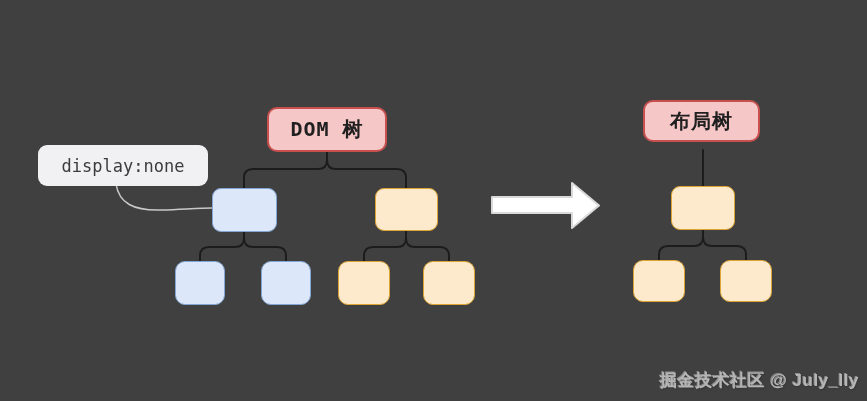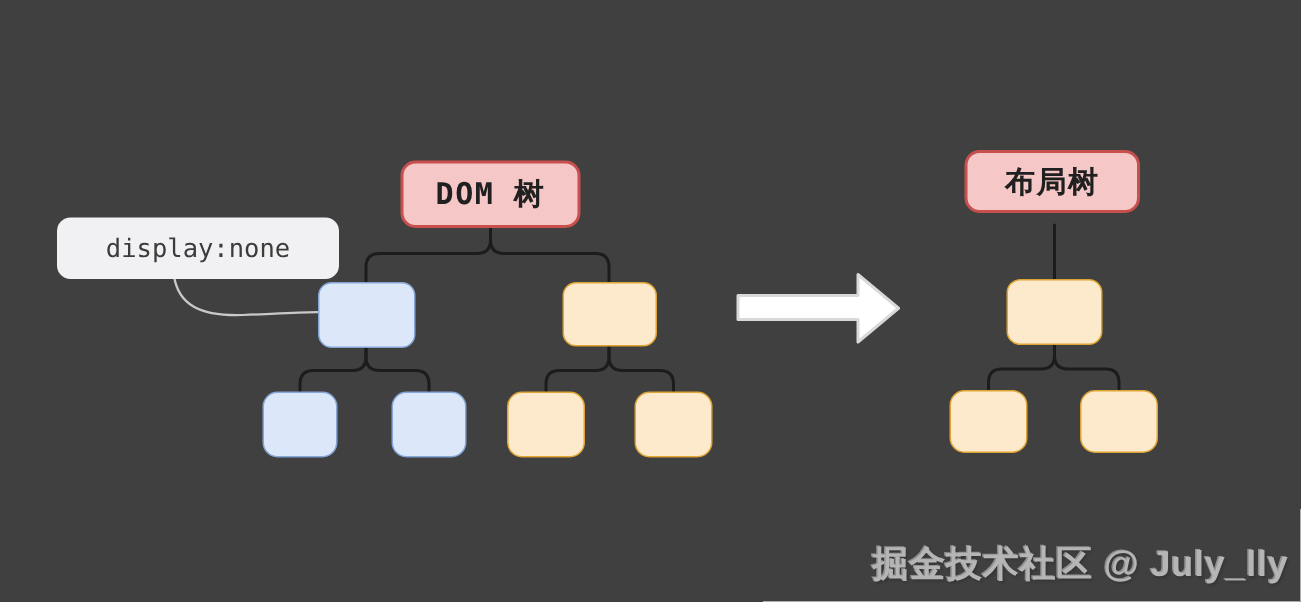--- a/index.html
+++ b/index.html
@@ -60,35 +60,35 @@
     background: var(--blue-fill, #dce8f9);
     border: 1.5px solid var(--blue-border, #84a6d5);
   }
   .node-orange {
     background: var(--orange-fill, #fdeacd);
     border: 1.5px solid var(--orange-border, #dea434);
   }
   #annotation-label {
     position: absolute;
     left: 38px; top: 145px;
-    width: 188px; height: 41px;
+    width: 170px; height: 41px;
     background: var(--annotation-bg, #f1f1f3);
     border-radius: 9px;
     display: flex;
     align-items: center;
     justify-content: center;
     font-family: "DejaVu Sans Mono", monospace;
     font-size: 17px;
     color: var(--annotation-text, #3c3c3c);
   }
   #watermark {
     position: absolute;
     right: 8px;
     bottom: 9px;
-    font-size: 24px;
+    font-size: 17px;
     font-weight: 700;
     letter-spacing: 0.5px;
     color: var(--watermark-text, #b5b5b5);
     text-shadow: -1px -1px 0 #8f8f8f, 1px 1px 2px rgba(0,0,0,0.18);
   }
   
   #dom-root        { left:267px; top:107px; width:120px; height:45px; }
   #layout-root     { left:643px; top:100px; width:117px; height:42px; }
   #blue-parent     { left:212px; top:188px; width:65px;  height:44px; }
   #blue-child-1    { left:175px; top:261px; width:50px;  height:44px; border-radius:10px; }

